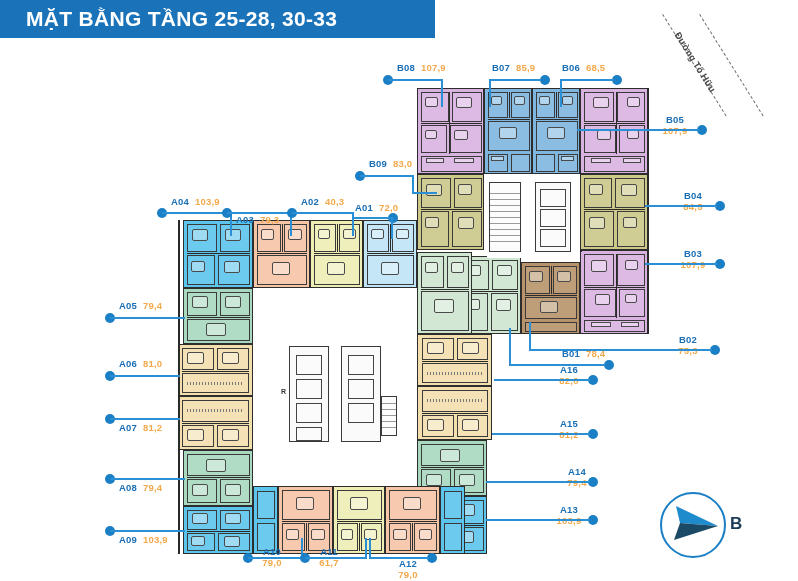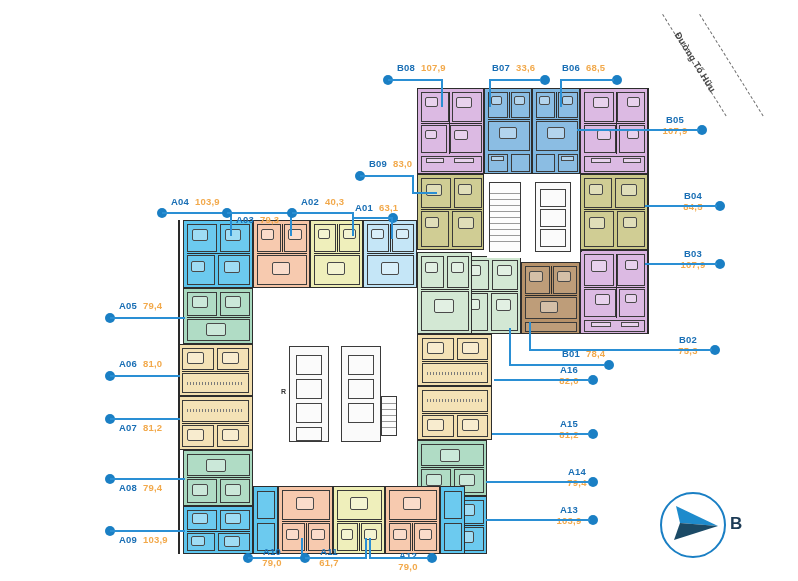--- a/index.html
+++ b/index.html
@@ -66,20 +66,23 @@
   #compass-circle{position:absolute;left:0;top:0;width:62px;height:62px;
                   border:2.4px solid #1a7fc4;border-radius:50%;}
   #compass-letter{position:absolute;left:70px;top:22px;font-size:17px;
                   font-weight:bold;color:#1b3a55;}
 </style>
 </head>
 <body>
 
 <div id="stage">
 
+  <div id="title-bar" style="background: rgb(26, 115, 184);">
+    <div id="title-text" style="color: rgb(255, 255, 255);">MẶT BẰNG TẦNG 25-28, 30-33</div>
+  </div>
 
   <div>
     <div class="street-line" style="left:663px;top:14px;width:120px;transform:rotate(58deg);"></div>
     <div class="street-line" style="left:700px;top:14px;width:120px;transform:rotate(58deg);"></div>
     <div id="street-label" style="left:682px;top:30px;transform:rotate(58deg);">Đường Tố Hữu</div>
   </div>
 
   <div id="plan">
 
     <div class="unit" style="left:417px;top:88px;width:67px;height:86px;background:#d9b3e0;">
@@ -454,21 +457,21 @@
     <div class="cl-txt cl-inline" style="left:14px;top:0;">
       <span class="cl-code">B08</span><span class="cl-area">107,9</span>
     </div>
     <div class="cl-dot" style="left:0;top:13px;"></div>
     <div class="cl-line" style="left:5px;top:17px;width:55px;"></div>
     <div class="cl-vline" style="left:58px;top:17px;height:28px;"></div>
   </div>
 
   <div class="callout" style="left:492px;top:62px;">
     <div class="cl-txt cl-inline" style="left:0;top:0;">
-      <span class="cl-code">B07</span><span class="cl-area">33,6</span>
+      <span class="cl-code">B07</span><span class="cl-area">85,9</span>
     </div>
     <div class="cl-dot" style="left:48px;top:13px;"></div>
     <div class="cl-line" style="left:-3px;top:17px;width:52px;"></div>
     <div class="cl-vline" style="left:-3px;top:17px;height:28px;"></div>
   </div>
 
   <div class="callout" style="left:562px;top:62px;">
     <div class="cl-txt cl-inline" style="left:0;top:0;">
       <span class="cl-code">B06</span><span class="cl-area">68,5</span>
     </div>
@@ -555,21 +558,21 @@
     <div class="cl-txt cl-inline" style="left:14px;top:0;">
       <span class="cl-code">A02</span><span class="cl-area">40,3</span>
     </div>
     <div class="cl-dot" style="left:0;top:12px;"></div>
     <div class="cl-line" style="left:5px;top:16px;width:62px;"></div>
     <div class="cl-vline" style="left:65px;top:16px;height:24px;"></div>
   </div>
 
   <div class="callout" style="left:355px;top:202px;">
     <div class="cl-txt cl-inline" style="left:0;top:0;">
-      <span class="cl-code">A01</span><span class="cl-area">63,1</span>
+      <span class="cl-code">A01</span><span class="cl-area">72,0</span>
     </div>
     <div class="cl-dot" style="left:33px;top:11px;"></div>
     <div class="cl-line" style="left:-2px;top:15px;width:38px;"></div>
     <div class="cl-vline" style="left:36px;top:15px;height:22px;"></div>
   </div>
 
   <div class="callout" style="left:105px;top:300px;">
     <div class="cl-txt cl-inline" style="left:14px;top:0;">
       <span class="cl-code">A05</span><span class="cl-area">79,4</span>
     </div>
@@ -659,21 +662,21 @@
     <div class="cl-txt cl-stack" style="left:12px;top:0;width:34px;">
       <span class="cl-code">A11</span>
       <span class="cl-area">61,7</span>
     </div>
     <div class="cl-dot" style="left:0;top:7px;"></div>
     <div class="cl-line" style="left:5px;top:11px;width:62px;"></div>
     <div class="cl-vline" style="left:65px;top:-8px;height:20px;"></div>
   </div>
 
   <div class="callout" style="left:391px;top:546px;">
-    <div class="cl-txt cl-stack" style="left:0;top:4px;width:34px;">
+    <div class="cl-txt cl-stack" style="left:0;top:12px;width:34px;">
       <span class="cl-code">A12</span>
       <span class="cl-area">79,0</span>
     </div>
     <div class="cl-dot" style="left:36px;top:7px;"></div>
     <div class="cl-line" style="left:-22px;top:11px;width:60px;"></div>
     <div class="cl-vline" style="left:-22px;top:-8px;height:20px;"></div>
   </div>
 
   <div id="compass">
     <div id="compass-circle"></div>

